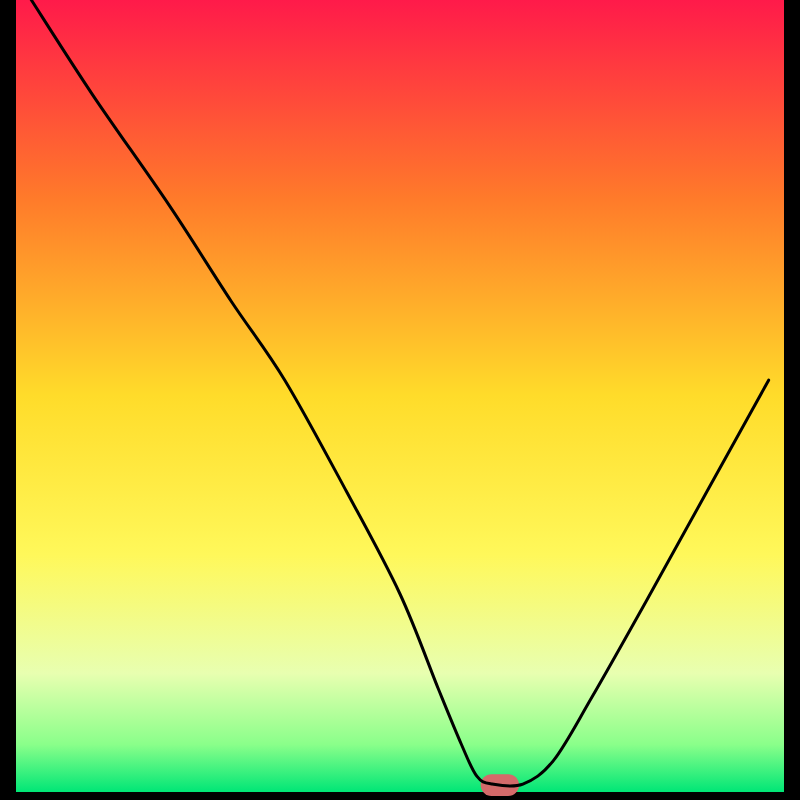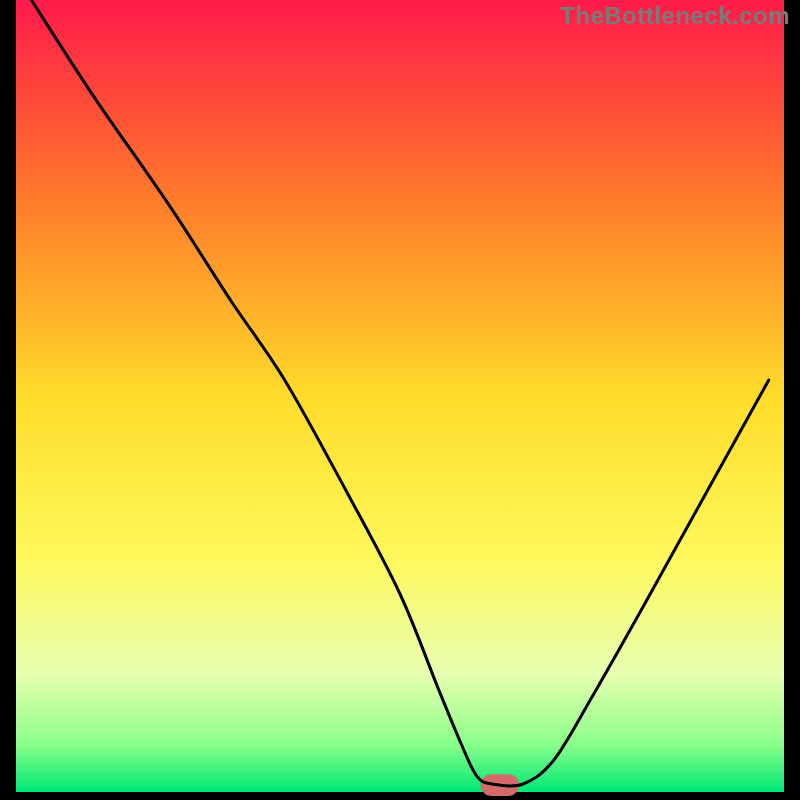--- a/index.html
+++ b/index.html
@@ -45,14 +45,13 @@
           <stop offset="100%" stop-color="#00e676"></stop>
         </linearGradient>
       </defs>
       <rect x="16" y="0" width="768" height="792" fill="url(#bg-grad)"></rect>
       <rect x="0" y="0" width="16" height="800" fill="#000000"></rect>
       <rect x="784" y="0" width="16" height="800" fill="#000000"></rect>
       <rect x="0" y="792" width="800" height="8" fill="#000000"></rect>
       <rect x="480.64000000000004" y="774.16" width="38.400000000000006" height="21.84" rx="10.92" fill="#d46a6a"></rect>
       <path d="M 31.36 0 C 41.6 15.839999999999995, 69.76 60.71999999999997, 92.80000000000001 95.03999999999996 C 115.84000000000002 129.35999999999996, 146.56000000000003 171.59999999999997, 169.60000000000002 205.91999999999996 C 192.64000000000001 240.23999999999995, 211.84000000000003 271.91999999999996, 231.04000000000002 300.96 C 250.24 330, 265.59999999999997 348.47999999999996, 284.79999999999995 380.15999999999997 C 303.99999999999994 411.84, 327.04 455.40000000000003, 346.24 491.04 C 365.44 526.6800000000001, 384.64 561, 400 594 C 415.36 627, 428.16 663.9599999999999, 438.40000000000003 689.04 C 448.64000000000004 714.12, 455.03999999999996 729.96, 461.43999999999994 744.48 C 467.8399999999999 759, 471.67999999999995 769.56, 476.79999999999995 776.16 C 481.91999999999996 782.76, 484.47999999999996 782.76, 492.15999999999997 784.08 C 499.84 785.4000000000001, 512.64 788.0400000000001, 522.88 784.08 C 533.12 780.12, 542.0799999999999 774.84, 553.5999999999999 760.32 C 565.1199999999999 745.8000000000001, 576.64 723.36, 592 696.96 C 607.36 670.5600000000001, 626.56 636.2400000000001, 645.76 601.9200000000001 C 664.96 567.6, 686.72 528, 707.2 491.04 C 727.6800000000001 454.08, 758.4 398.64, 768.64 380.15999999999997" fill="none" stroke="#000000" stroke-width="3" stroke-linecap="round" stroke-linejoin="round"></path>
     </svg>
-  <div class="watermark">TheBottleneck.com</div>
 </div>
 
 </body></html>

